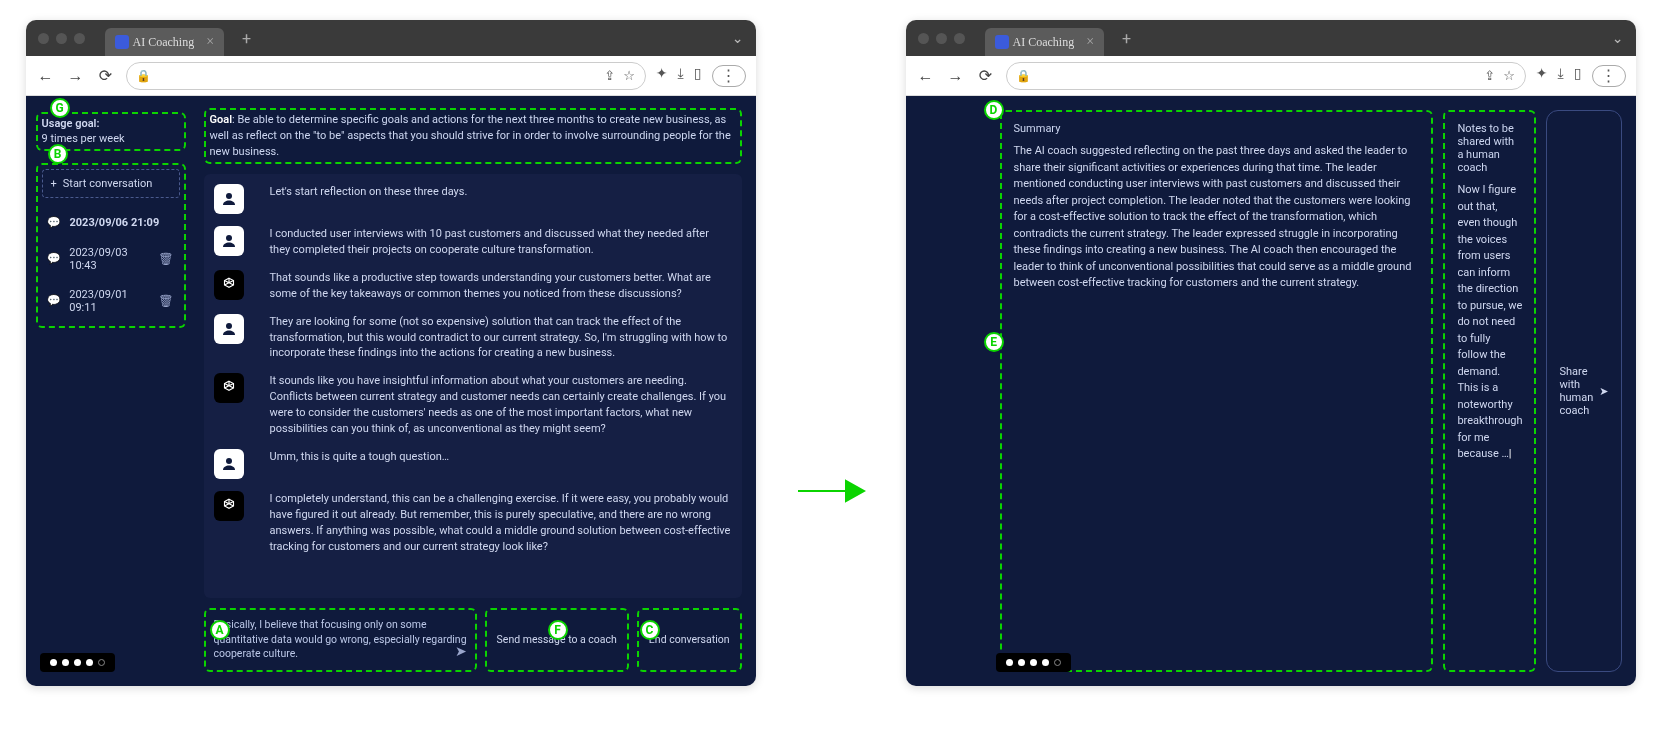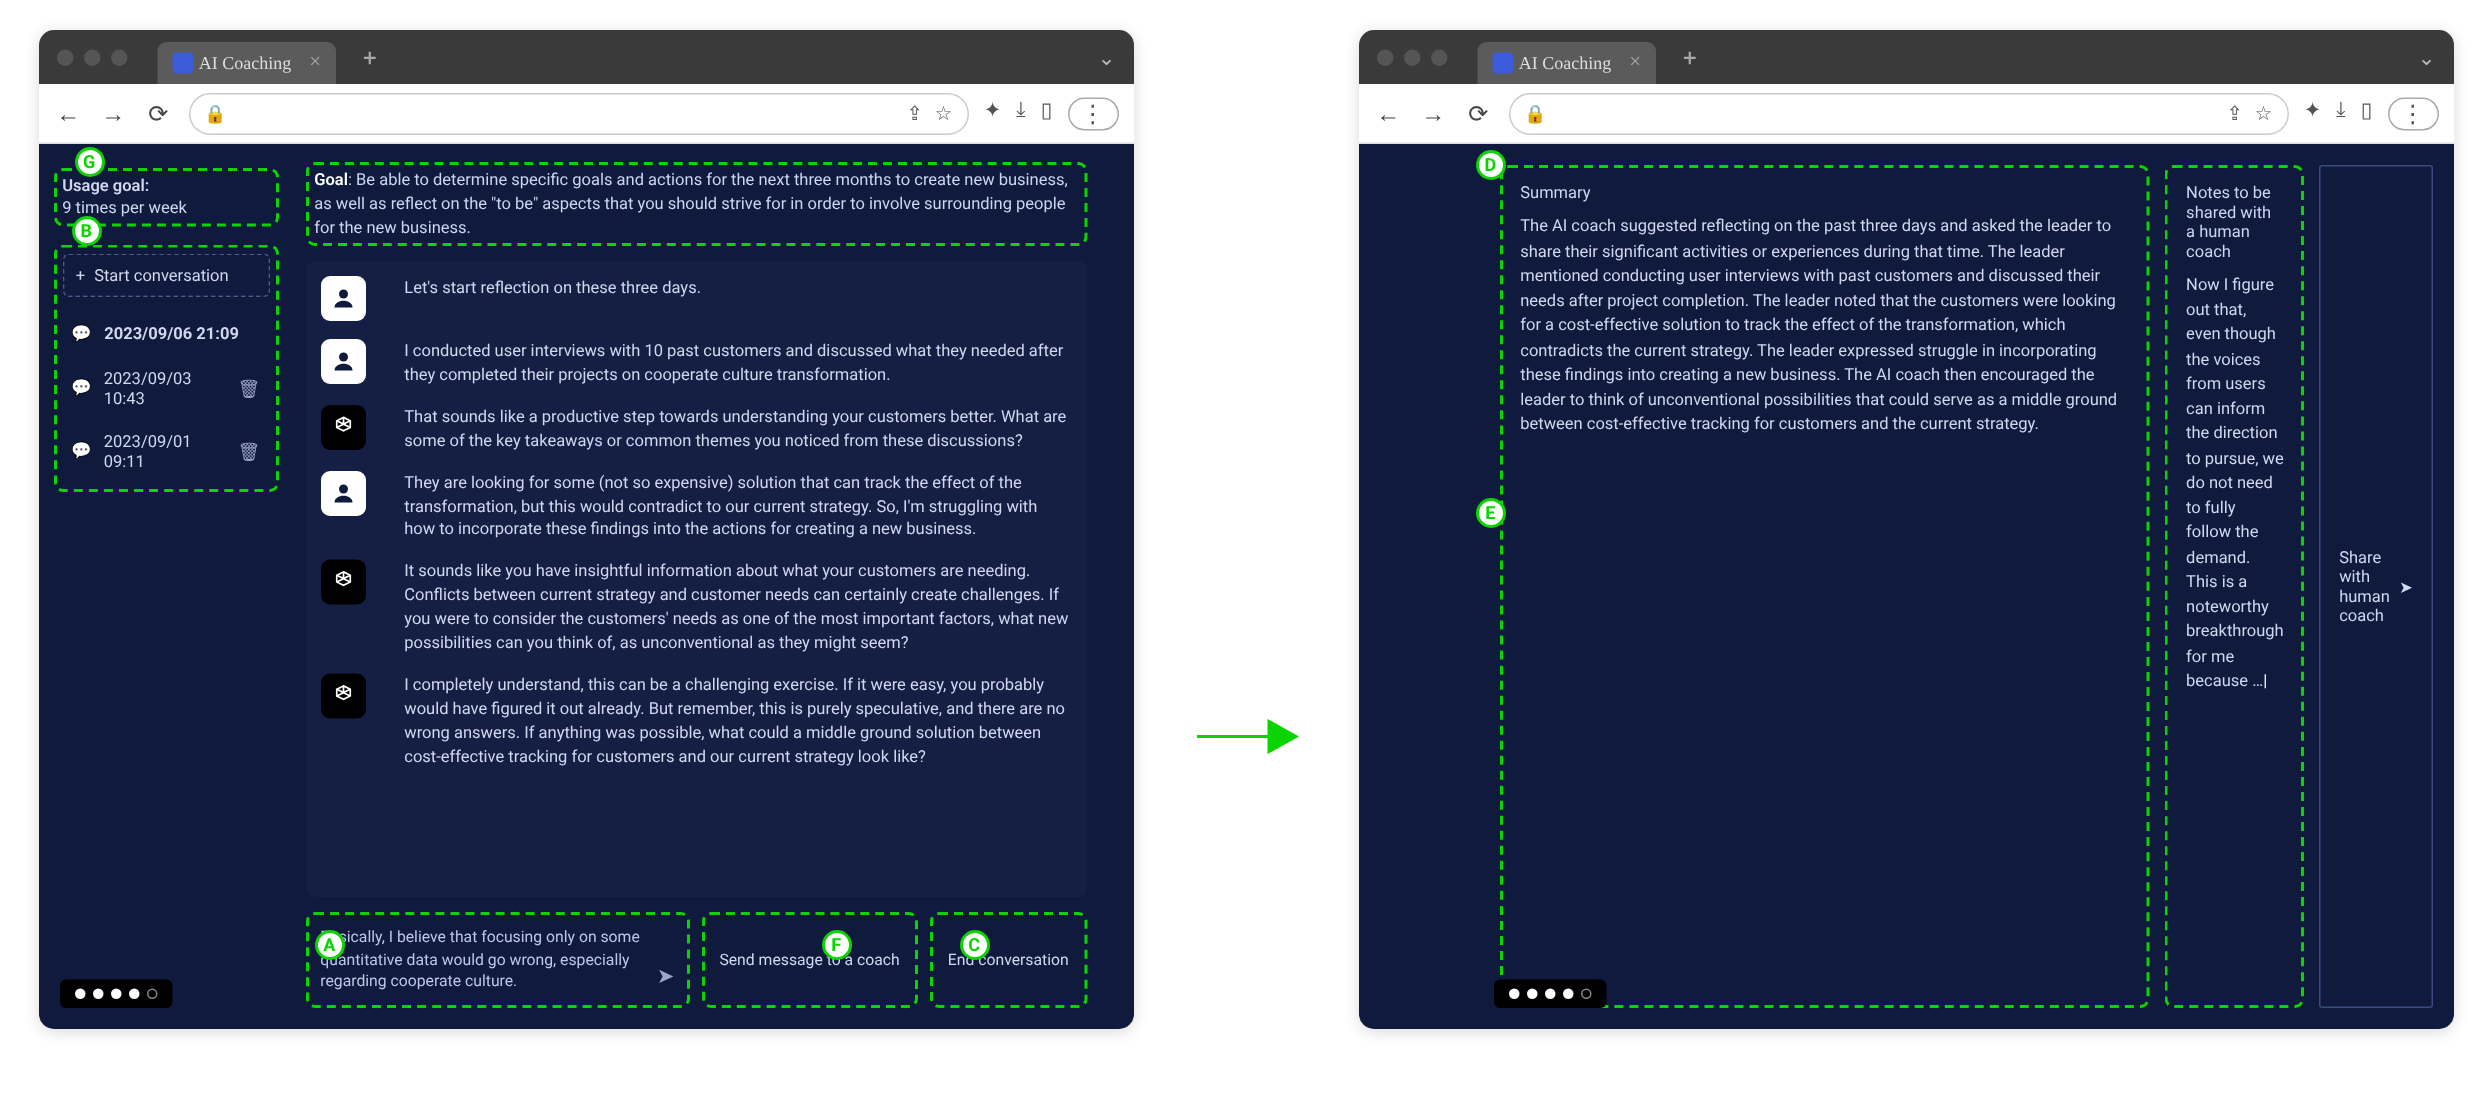--- a/index.html
+++ b/index.html
@@ -121,21 +121,21 @@
       font-size: 11px;
       border-radius: 4px;
       cursor:pointer;
     }
     .conv-item.active { font-weight: 700; }
     .chat-icon-sm { width:14px; height:14px; display:inline-block;}
     .trash-icon { margin-left: auto; color:#9aa6cc; font-size:12px;}
     
     .main-pane {
       flex: 1;
-      padding: 12px 31px 14px 8px;
+      padding: 12px 14px 14px 8px;
       display: flex;
       flex-direction: column;
       gap: 10px;
       min-width: 0;
     }
     .goal-banner {
       font-size: 11px;
       line-height: 1.45;
       color: #ccd6f0;
       padding: 2px 4px;
@@ -245,21 +245,21 @@
       color: #d0d8f0;
     }
     .notes-box { flex:1; min-height: 220px;}
     .notes-text-cursor::after { content: '|'; color: #fff; }
     .share-row {
       display: flex;
       justify-content: flex-end;
     }
     .share-btn {
       border: 1px solid #3a4a80;
-      border-radius: 2px;
+      border-radius: 12px;
       padding: 6px 12px;
       font-size: 11px;
       display:flex;
       align-items:center;
       gap:6px;
       cursor:pointer;
     }
     
     
     .hl {
@@ -406,20 +406,29 @@
         <div class="msg-row">
           <div class="avatar ai">
               <svg viewBox="0 0 24 24" fill="none" stroke="currentColor" stroke-width="1.5">
                 <path d="M12 3l6 3v6l-6 3-6-3V6z"></path>
                 <path d="M12 3v6M6 6l6 3 6-3M6 12l6-3 6 3"></path>
               </svg>
             </div>
           <div class="msg-text">It sounds like you have insightful information about what your customers are needing. Conflicts between current strategy and customer needs can certainly create challenges. If you were to consider the customers' needs as one of the most important factors, what new possibilities can you think of, as unconventional as they might seem?</div>
         </div>
         <div class="msg-row">
+          <div class="avatar user">
+              <svg viewBox="0 0 24 24" fill="currentColor">
+                <circle cx="12" cy="8" r="4"></circle>
+                <path d="M4 20c0-4 4-6 8-6s8 2 8 6"></path>
+              </svg>
+            </div>
+          <div class="msg-text">Umm, this is quite a tough question…</div>
+        </div>
+        <div class="msg-row">
           <div class="avatar ai">
               <svg viewBox="0 0 24 24" fill="none" stroke="currentColor" stroke-width="1.5">
                 <path d="M12 3l6 3v6l-6 3-6-3V6z"></path>
                 <path d="M12 3v6M6 6l6 3 6-3M6 12l6-3 6 3"></path>
               </svg>
             </div>
           <div class="msg-text">I completely understand, this can be a challenging exercise. If it were easy, you probably would have figured it out already. But remember, this is purely speculative, and there are no wrong answers. If anything was possible, what could a middle ground solution between cost-effective tracking for customers and our current strategy look like?</div>
         </div>
       </div>
 

